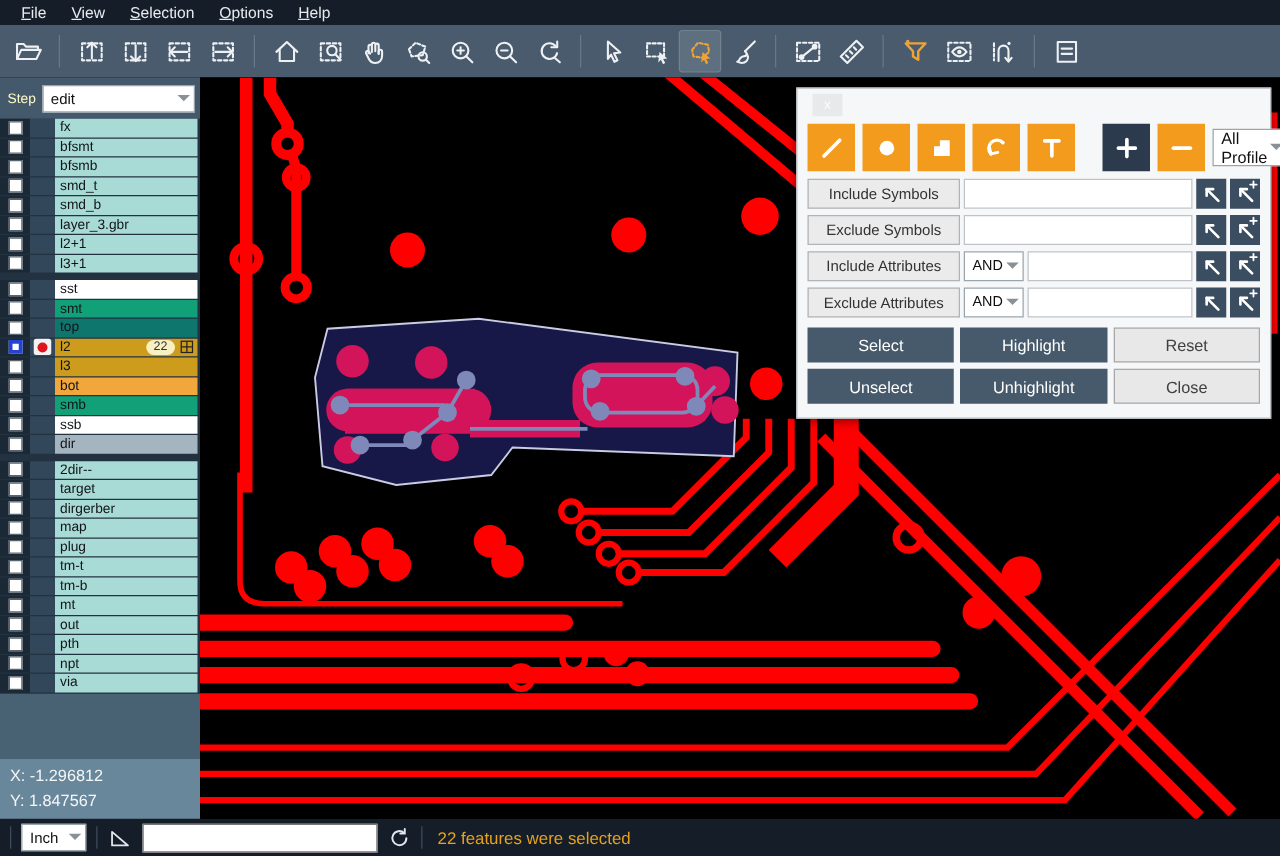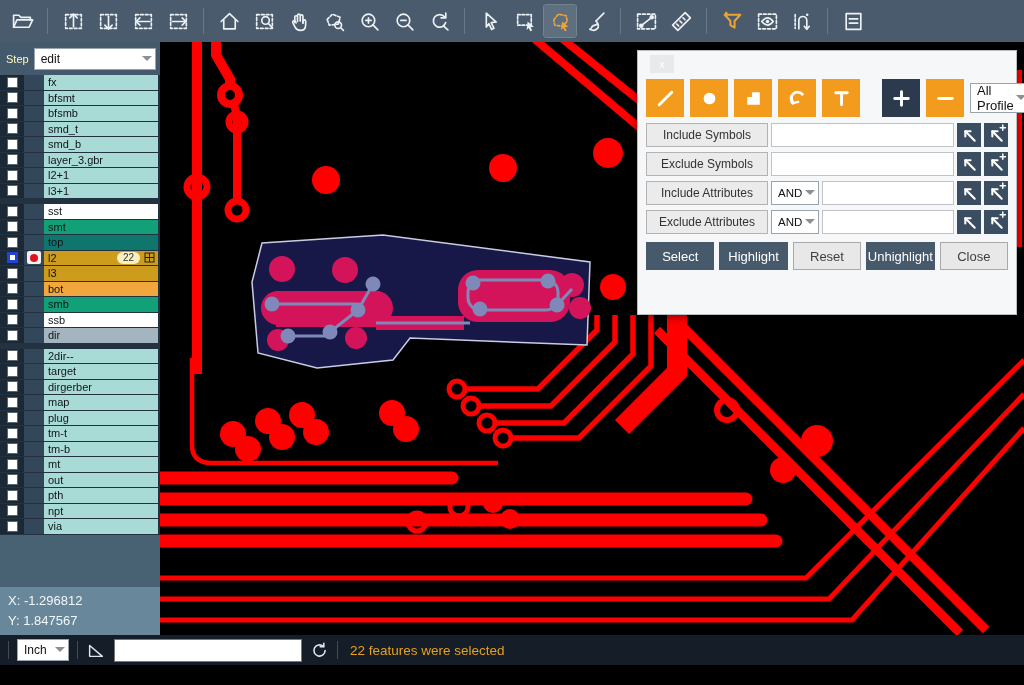--- a/index.html
+++ b/index.html
@@ -56,38 +56,45 @@
   .dtool { width:38px; height:38px; display:flex; align-items:center; justify-content:center; color:#fff; flex:none; }
   .dtool.orange { background:#f29b1d; }
   .dtool.navy { background:#2b3b4d; }
   .dtool.gapBefore { margin-left:16px; }
   .dlg-profile { margin-left:auto; width:88px; height:30px; font-size:13px; }
   .frow { display:flex; align-items:center; gap:3px; padding:0 8px; margin-bottom:5px; height:24px; }
   .flabel { width:122px; height:24px; background:#ebebeb; border:1px solid #b3b3b3; color:#333; font-size:12px; display:flex; align-items:center; justify-content:center; flex:none; }
   .flogic { width:48px; height:24px; font-size:11.5px; flex:none; }
   .finput { flex:1; height:24px; border:1px solid #bfc3c7; background:#fff; font-size:12px; padding:0 4px; min-width:0; }
   .abtn { width:24px; height:24px; background:#3b4d60; color:#fff; display:flex; align-items:center; justify-content:center; flex:none; }
-  .dlg-actions { display:grid; grid-template-columns:1fr 1fr 1fr 1fr 1fr; gap:5px; padding:3px 8px 8px 8px; }
+  .dlg-actions { display:grid; grid-template-columns:1fr 1fr 1fr; gap:5px; padding:3px 8px 8px 8px; }
   .act { height:28px; font-size:13px; display:flex; align-items:center; justify-content:center; }
   .act.dark { background:#475a6c; color:#fff; }
   .act.light { background:#e8e8e8; color:#404040; border:1px solid #a9a9a9; }
 
   
   .statusbar { height:30px; background:#141d28; display:flex; align-items:center; padding:0 8px; gap:8px; }
   .ssep { width:1px; height:18px; background:#3c4c5d; }
   .unit-select { width:52px; height:22px; font-size:12px; }
   .sicon { color:#dfe6ec; display:flex; }
   .sinput { width:188px; height:23px; background:#fff; border:1px solid #777; font-size:12px; padding:0 4px; }
   .smsg { color:#e6a11e; font-size:13.5px; margin-left:4px; }
 </style>
 </head>
 <body>
 
 <div id="app">
 
+  <div class="menubar" id="menubar">
+      <span class="menu-item"><u>F</u>ile</span>
+      <span class="menu-item"><u>V</u>iew</span>
+      <span class="menu-item"><u>S</u>election</span>
+      <span class="menu-item"><u>O</u>ptions</span>
+      <span class="menu-item"><u>H</u>elp</span>
+    </div>
 
   <div class="toolbar" id="toolbar">
       <div class="tbtn">
         <svg viewBox="0 0 22 22" width="23" height="23" fill="none" stroke="currentColor" stroke-width="1.6" stroke-linecap="round" stroke-linejoin="round">
           <path d="M2.5 16.5V5h5l2 2h9v2.5"></path>
           <path d="M2.5 16.5l3.2-7h15l-3.4 7z"></path>
         </svg>
       </div>
       <div class="tsep"></div>
       <div class="tbtn">
@@ -751,20 +758,21 @@
                   <path d="M7 12V7h5" stroke-width="2"></path>
                   <path d="M14.5 3.5h5M17 1v5" stroke-width="1.4"></path>
                 </svg>
               </div>
             </div>
           </div>
         <div class="dlg-actions" id="dlgActions">
             <div class="act dark">Select</div>
             <div class="act dark">Highlight</div>
             <div class="act light">Reset</div>
+            <div class="act dark">Unselect</div>
             <div class="act dark">Unhighlight</div>
             <div class="act light">Close</div>
           </div>
       </div>
     </div>
   </div>
 
   <div class="statusbar">
     <div class="ssep"></div>
     <div class="select unit-select">

